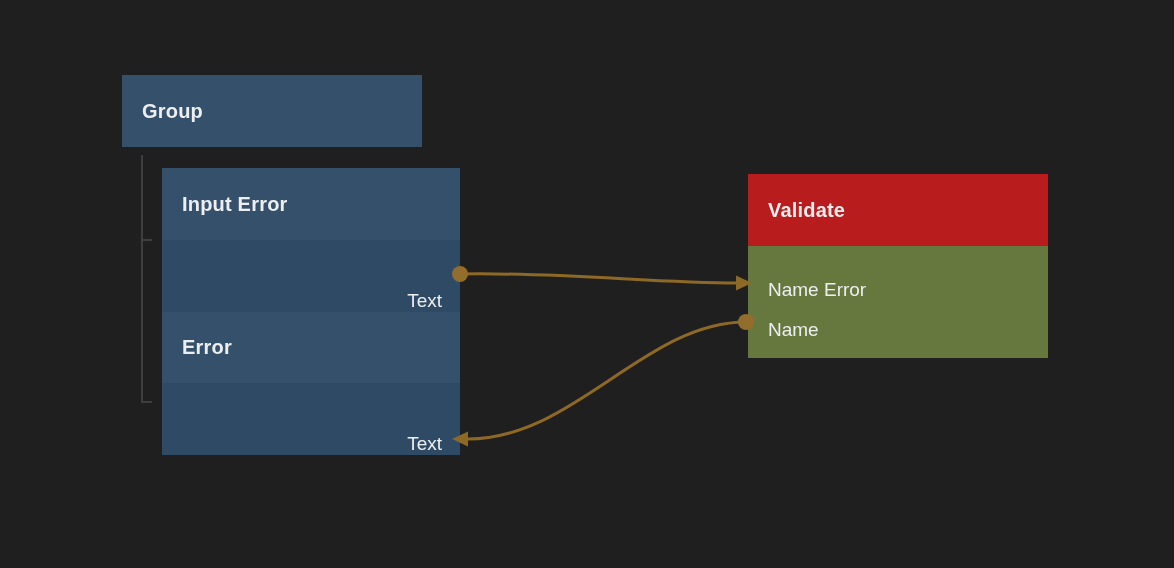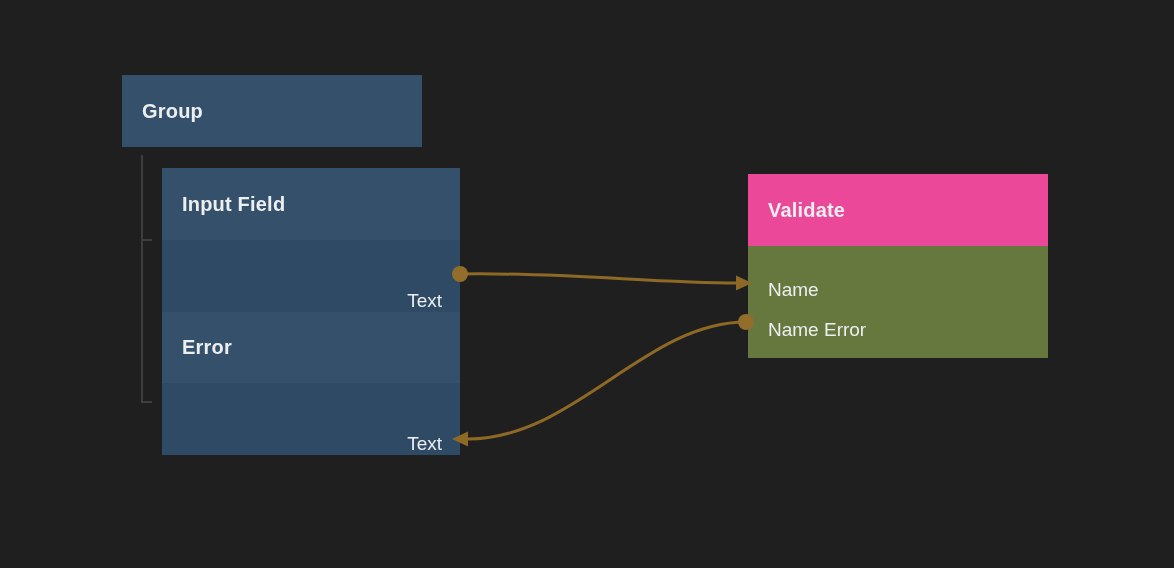--- a/index.html
+++ b/index.html
@@ -25,21 +25,21 @@
   
   .node { position: absolute; }
   .node-header {
     display: flex; align-items: center;
     height: 72px; padding: 0 20px;
     font-size: 20px; font-weight: 600;
     letter-spacing: 0.2px;
   }
   .blue-header  { background: #35506b; }
   .blue-body    { background: #2f4a64; }
-  .green-header { background: #ec4899; }
+  .green-header { background: #b91c1c; }
   .green-body   { background: #67783f; }
 
   .node-group       { left: 122px; top: 75px;  width: 300px; }
   .node-input-field { left: 162px; top: 168px; width: 298px; }
   .node-error       { left: 162px; top: 312px; width: 298px; }
   .node-validate    { left: 748px; top: 174px; width: 300px; }
 
   .node-input-field .node-header, .node-group .node-header { height: 72px; }
   .node-error .node-header { height: 71px; }
 
@@ -70,21 +70,21 @@
   <div class="tree-line tree-t2"></div>
 
   <div class="node node-group">
     <div class="node-header blue-header">
       <span>Group</span>
     </div>
   </div>
 
   <div class="node node-input-field">
     <div class="node-header blue-header">
-      <span>Input Field</span>
+      <span>Input Error</span>
     </div>
     <div class="blue-body">
       <div class="port-row single-port out-right">
         <span>Text</span>
       </div>
     </div>
   </div>
 
   <div class="node node-error">
     <div class="node-header blue-header">
@@ -96,24 +96,24 @@
       </div>
     </div>
   </div>
 
   <div class="node node-validate">
     <div class="node-header green-header">
       <span>Validate</span>
     </div>
     <div class="green-body validate-body">
       <div class="port-row in-left">
-        <span>Name</span>
+        <span>Name Error</span>
       </div>
       <div class="port-row in-left">
-        <span>Name Error</span>
+        <span>Name</span>
       </div>
     </div>
   </div>
 
   <svg class="wires" viewBox="0 0 1174 568">
 
     <path d="M460,274 C560,272 655,283 737,283" fill="none" stroke="#8e6926" stroke-width="3"></path>
     <polygon points="752,283 736,275.5 736,290.5" fill="#8e6926"></polygon>
     <circle cx="460" cy="274" r="8" fill="#926d2b"></circle>
 

